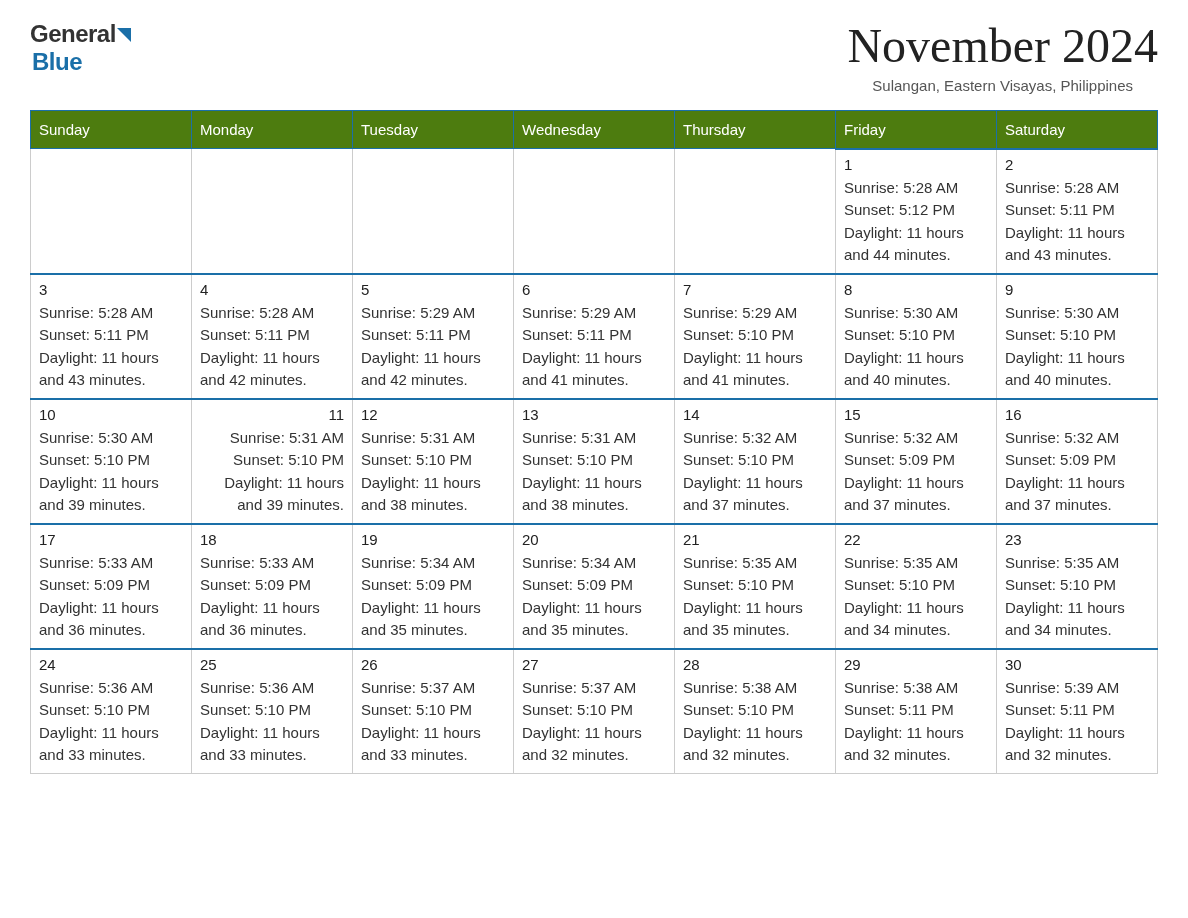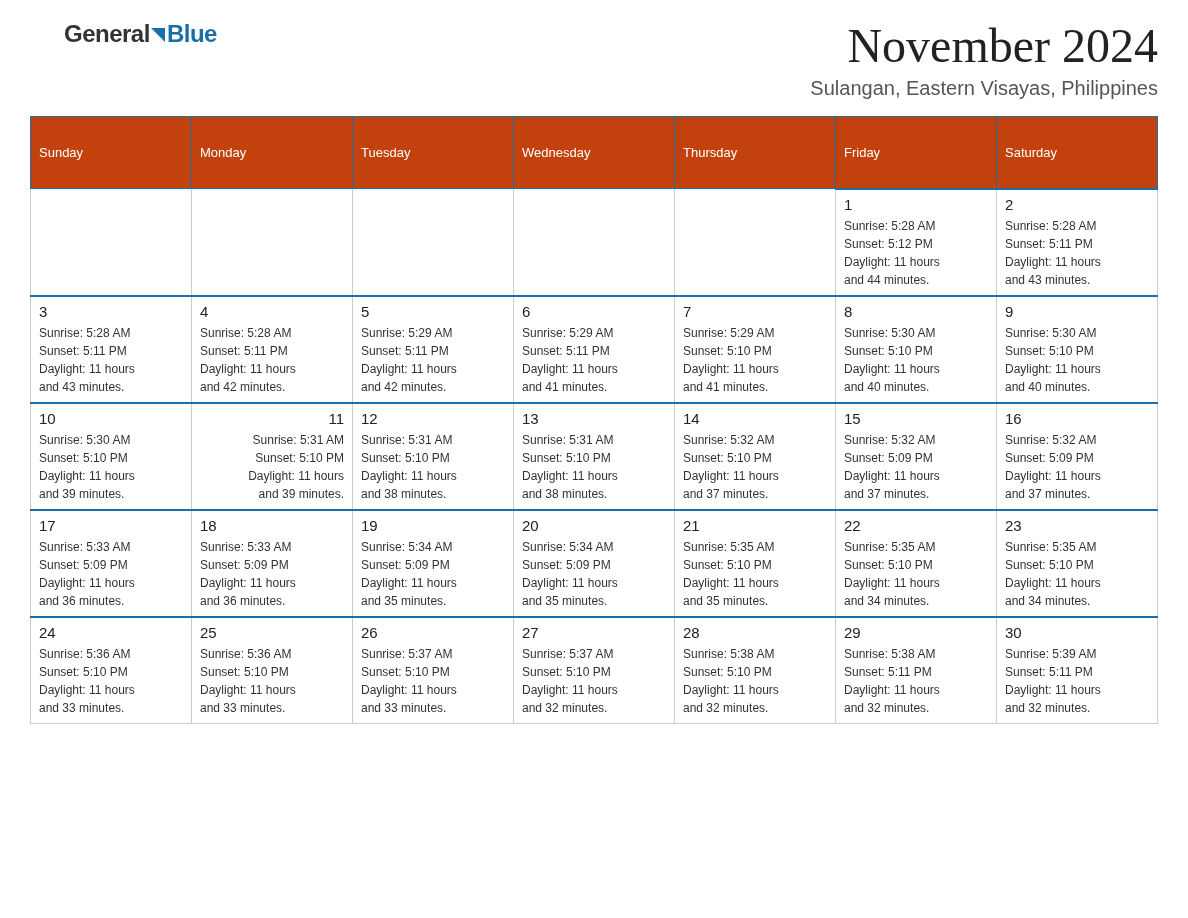--- a/index.html
+++ b/index.html
@@ -21,36 +21,37 @@
       text-align: right;
     }
     .main-title {
       font-size: 48px;
       font-weight: normal;
       color: #222;
       line-height: 1.1;
       font-family: Liberation Serif, serif;
     }
     .subtitle {
-      font-size: 20px;
+      font-size: 15px;
       color: #555;
       margin-top: 4px;
+      text-align: center;
     }
 
     .calendar {
       width: 100%;
       border-collapse: collapse;
       border: 1px solid #aaa;
     }
     .calendar th {
-      background-color: #c2410c;
+      background-color: #4d7c0f;
       color: #fff;
-      font-size: 13px;
+      font-size: 15px;
       font-weight: normal;
-      padding: 28px 8px;
+      padding: 10px 8px;
       text-align: left;
       border: 1px solid #1a6fa8;
     }
     .calendar td {
       vertical-align: top;
       padding: 6px 8px;
       border: 1px solid #ccc;
       width: calc(100% / 7);
       min-height: 100px;
       font-size: 13px;
@@ -64,32 +65,31 @@
       border-top: 1px solid #ccc;
     }
     .day-number {
       font-size: 15px;
       font-weight: normal;
       color: #222;
       display: block;
       margin-bottom: 4px;
     }
     .day-info {
-      font-size: 12px;
+      font-size: 15px;
       color: #333;
       line-height: 1.5;
     }
     .empty-cell {
       background: #f9f9f9;
     }
     
     .logo-wrapper {
       display: flex;
-      flex-direction: row;
-      margin-left: 34px;
+      flex-direction: column;
     }
     .logo-line1 {
       display: flex;
       align-items: center;
     }
     .logo-line2 {
       display: flex;
       align-items: center;
       padding-left: 2px;
     }

